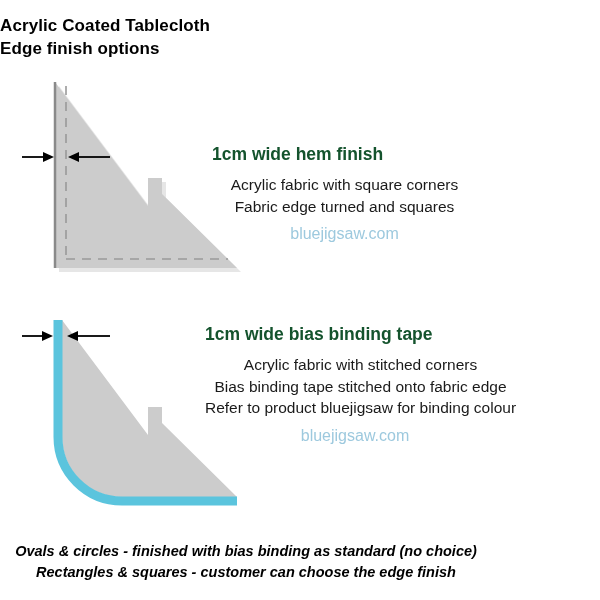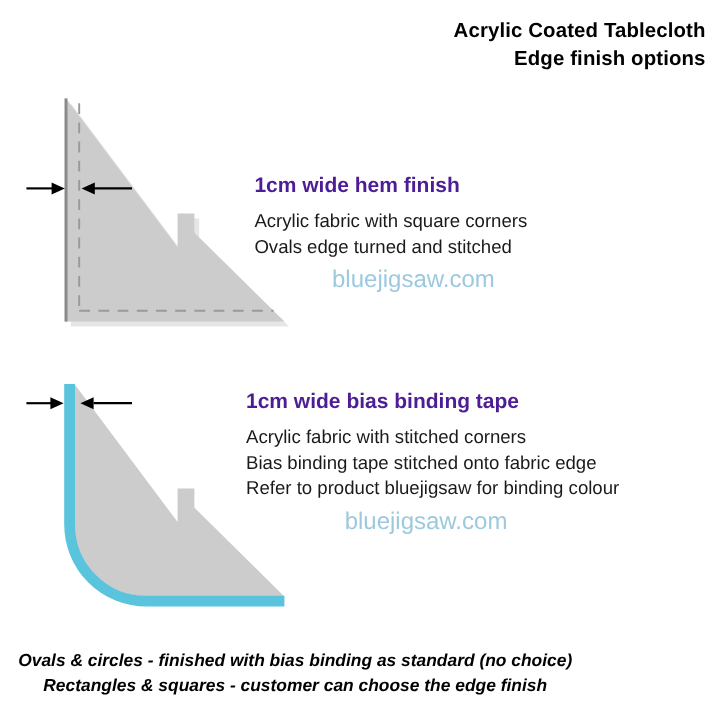--- a/index.html
+++ b/index.html
@@ -17,21 +17,21 @@
     background: #ffffff;
     overflow: hidden;
   }
 
   
   .title-block {
     position: absolute;
     top: 14px;
     left: 0;
     width: 588px;
-    text-align: right;
+    text-align: left;
   }
   .title-line {
     font-size: 17px;
     font-weight: bold;
     color: #000000;
     line-height: 23px;
     letter-spacing: 0.1px;
   }
 
   
@@ -41,35 +41,36 @@
     top: 0;
   }
 
   
   .section-text {
     position: absolute;
   }
   .section-heading {
     font-size: 17.5px;
     font-weight: bold;
-    color: #4c1d95;
+    color: #14532d;
     white-space: nowrap;
     line-height: 22px;
   }
   .section-lines {
     margin-top: 9px;
   }
   .body-line {
     font-size: 15.5px;
     color: #1a1a1a;
     line-height: 21.5px;
     white-space: nowrap;
+    text-align: center;
   }
   .site-url {
-    font-size: 20px;
+    font-size: 16px;
     color: #9DC9DE;
     line-height: 21px;
     white-space: nowrap;
     margin-top: 6px;
   }
   .url-center-1 { text-align: center; width: 265px; }
   .url-center-2 { text-align: center; width: 300px; }
 
   
   .footer-block {
@@ -113,21 +114,21 @@
     <polygon points="54,157 43,152 43,162" fill="#000000"></polygon>
 
     <line x1="110" y1="157" x2="78" y2="157" stroke="#000000" stroke-width="1.8"></line>
     <polygon points="68,157 79,152 79,162" fill="#000000"></polygon>
   </svg>
 
   <div class="section-text" style="left:212px; top:143px;">
     <div class="section-heading">1cm wide hem finish</div>
     <div class="section-lines">
       <div class="body-line">Acrylic fabric with square corners</div>
-      <div class="body-line">Ovals edge turned and stitched</div>
+      <div class="body-line">Fabric edge turned and squares</div>
     </div>
     <div class="site-url url-center-1">bluejigsaw.com</div>
   </div>
 
   <svg class="diagram" width="600" height="600" viewBox="0 0 600 600" style="pointer-events:none;">
 
     <path d="M 62,320
              L 62,437
              A 60,60 0 0 0 122,497
              L 237,497

